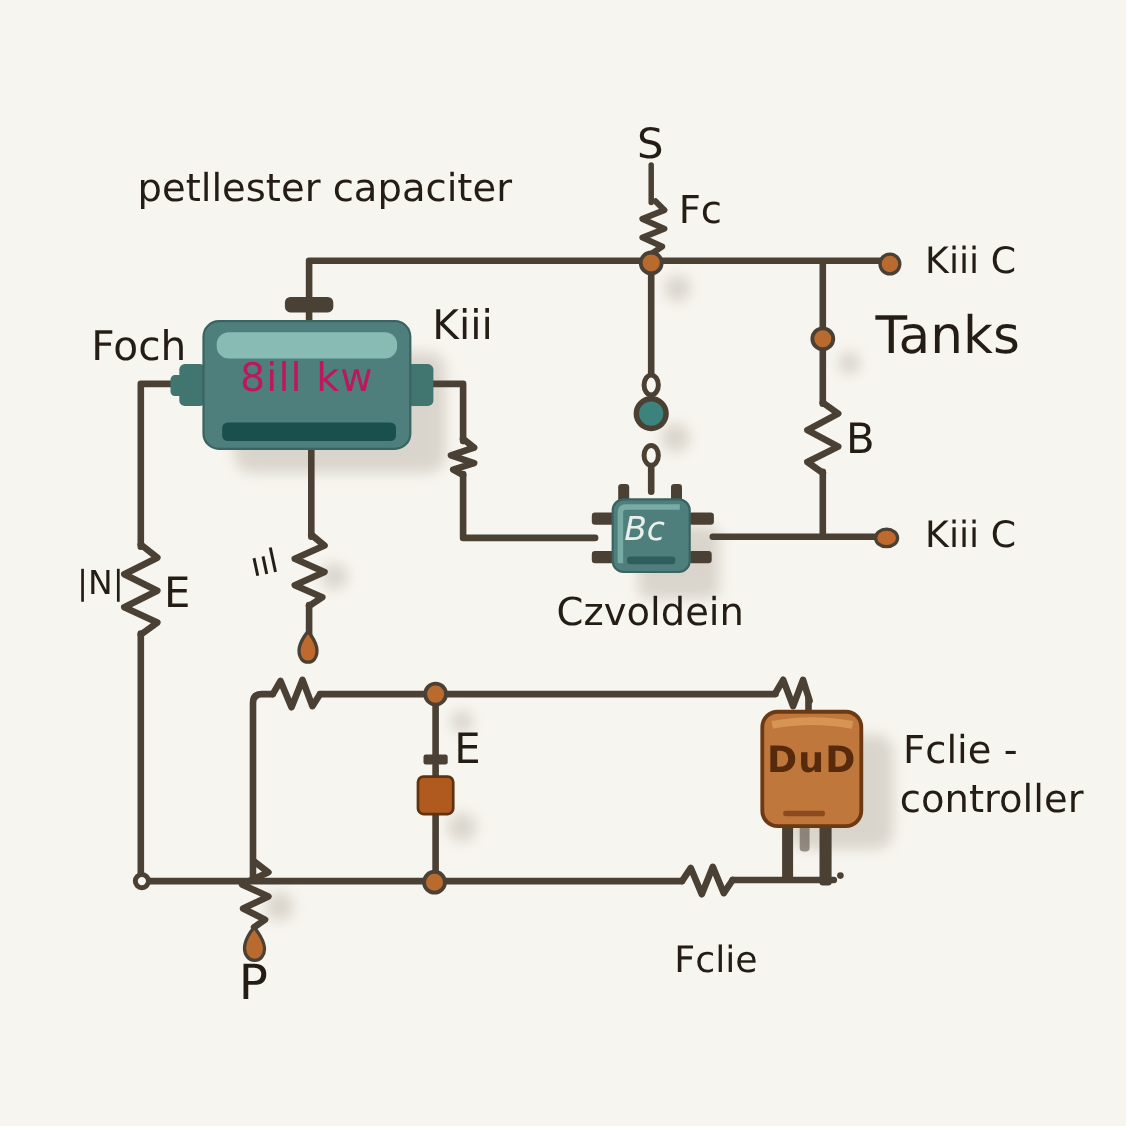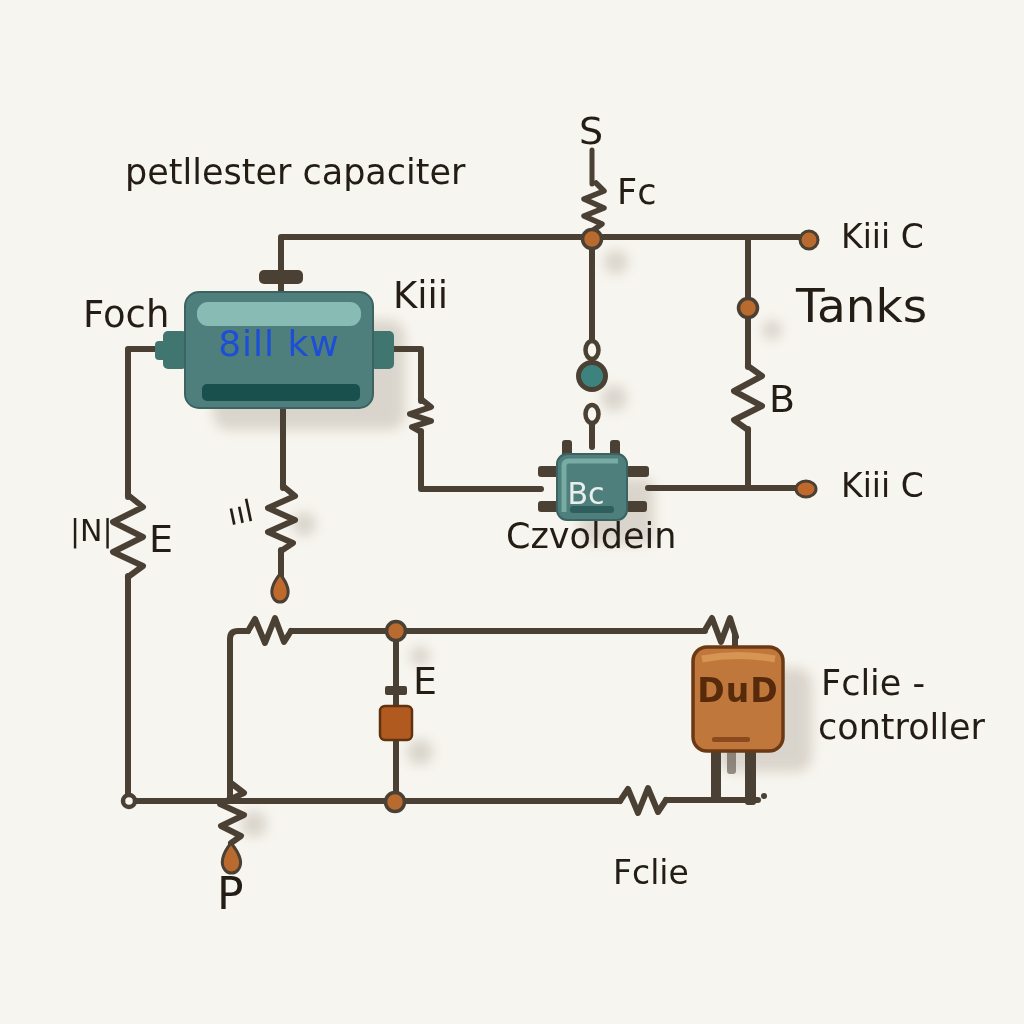--- a/index.html
+++ b/index.html
@@ -137,27 +137,27 @@
   <span class="lbl" style="left:841px;top:469px;font-size:33px;">Kiii C</span>
 
   <span class="lbl" style="left:83px;top:296px;font-size:37px;">Foch</span>
   <span class="lbl" style="left:393px;top:277px;font-size:37px;">Kiii</span>
 
   <span class="lbl" style="left:70px;top:516px;font-size:30px;">|N|</span>
   <span class="lbl" style="left:149px;top:520px;font-size:38px;">E</span>
   <span class="lbl" style="left:228px;top:498px;font-size:30px;transform:rotate(-12deg);">ııl</span>
 
   <div class="boxlbl" style="left:185px;top:292px;width:188px;height:104px;">
-    <span style="font-size:36px;color:#1d4ed8;letter-spacing:1px;">8ill kw</span>
+    <span style="font-size:36px;color:#be185d;letter-spacing:1px;">8ill kw</span>
   </div>
 
-  <div class="boxlbl" style="left:557px;top:464px;width:58px;height:60px;">
+  <div class="boxlbl" style="left:557px;top:452px;width:58px;height:60px;font-style:italic;">
     <span style="font-size:30px;color:#e9efec;">Bc</span>
   </div>
-  <span class="lbl" style="left:506px;top:519px;font-size:35px;">Czvoldein</span>
+  <span class="lbl" style="left:506px;top:540px;font-size:35px;">Czvoldein</span>
 
   <span class="lbl" style="left:413px;top:662px;font-size:38px;">E</span>
 
   <div class="boxlbl" style="left:693px;top:647px;width:90px;height:86px;text-align:right;">
     <span style="font-size:33px;color:#572a0c;font-weight:bold;letter-spacing:1px;">DuD</span>
   </div>
   <span class="lbl" style="left:821px;top:666px;font-size:35px;">Fclie -</span>
   <span class="lbl" style="left:818px;top:710px;font-size:35px;">controller</span>
 
   <span class="lbl" style="left:613px;top:816px;font-size:33px;margin-top:40px;">Fclie</span>

